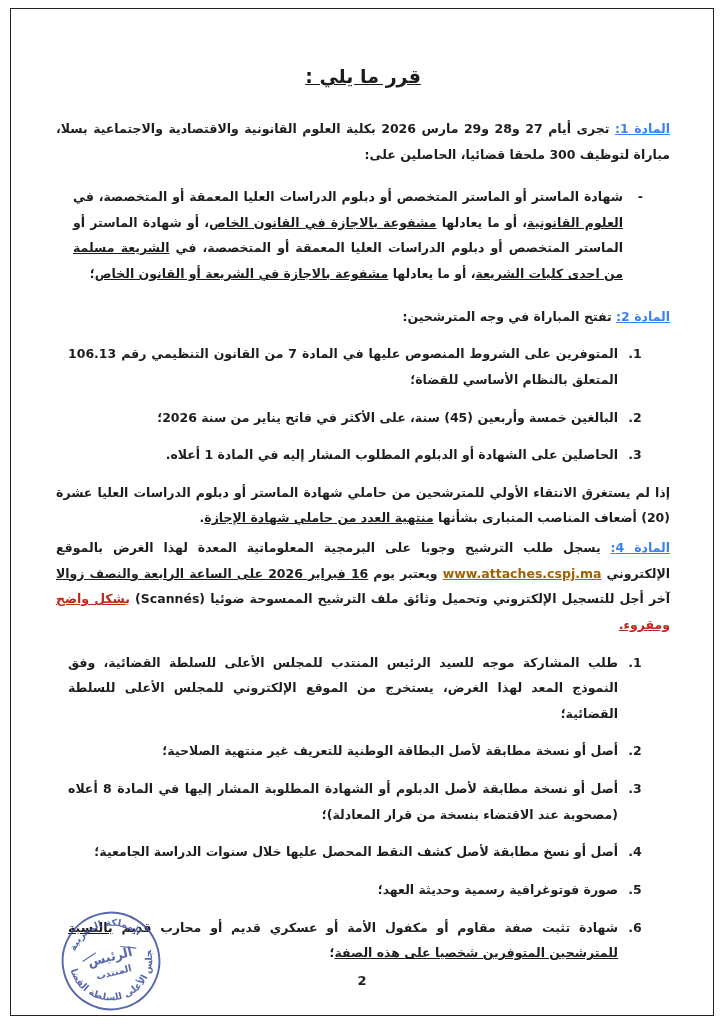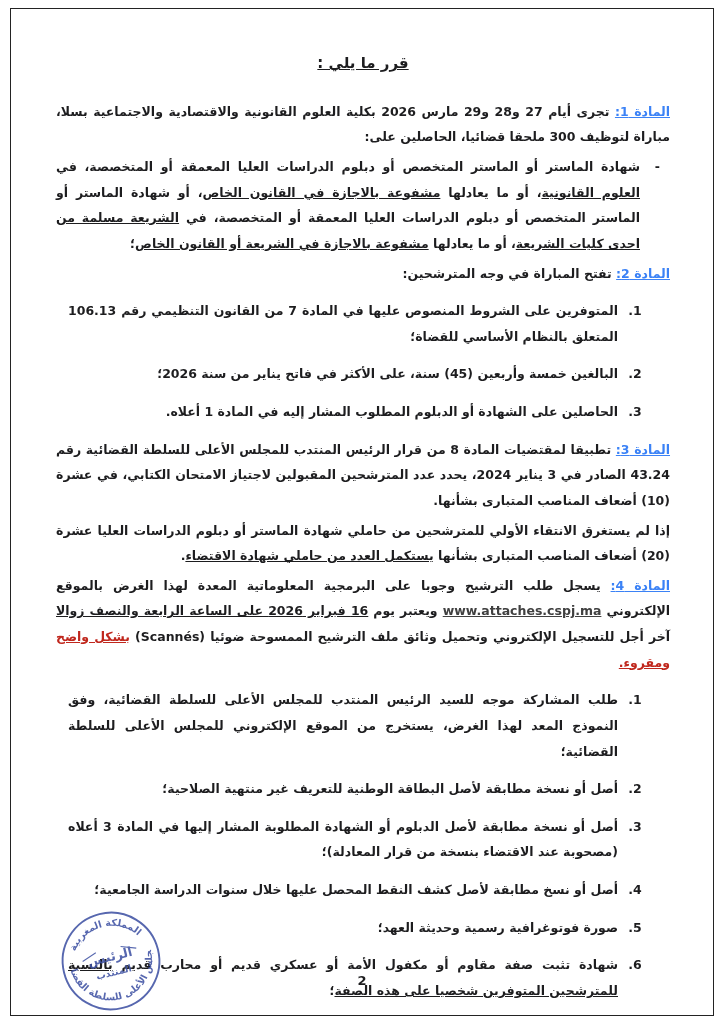--- a/index.html
+++ b/index.html
@@ -22,38 +22,38 @@
   }
   .content {
     position: relative;
     padding: 48px 54px 0 56px;
     font-size: 12.5px;
     font-weight: 700;
     line-height: 2.05;
     text-align: justify;
   }
   .title {
-    font-size: 15px;
+    font-size: 19px;
     font-weight: 700;
     text-align: center;
-    margin: 0 0 20px 0;
+    margin: 9px 0 20px 0;
   }
   .title span { text-decoration: underline; }
   .para { margin: 0 0 4px 0; }
   .mt { margin-top: 0; }
   .label {
     color: #3b82f6;
     font-weight: 700;
     text-decoration: underline;
   }
   .u { text-decoration: underline; }
   .red { color: #c0271d; text-decoration: underline; }
-  .link { color: #404040; text-decoration: underline; cursor: pointer; }
+  .link { color: #a16207; text-decoration: underline; cursor: pointer; }
   .dash-list { list-style: none; margin: 0 0 4px 0; padding: 0 30px 0 0; }
-  .dash-list li { position: relative; margin: 0; }
+  .dash-list li { position: relative; margin: 17px; }
   .dash-list li::before { content: "-"; position: absolute; right: -20px; top: 0; }
   .num-list { margin: 0 0 4px 0; padding: 0 34px 0 0; }
   .num-list li { padding-right: 6px; margin: 12px; }
   .docs-heading { margin: 8px 0 4px 0; }
   .docs-heading span { text-decoration: underline; }
   .stamp {
     position: absolute;
     left: 60px;
     bottom: 12px;
     width: 102px;
@@ -105,43 +105,39 @@
       <span class="label">المادة 2:</span>
       <span>تفتح المباراة في وجه المترشحين:</span>
     </p>
 
     <ol class="num-list">
       <li><span>المتوفرين على الشروط المنصوص عليها في المادة 7 من القانون التنظيمي رقم 106.13 المتعلق بالنظام الأساسي للقضاة؛</span></li>
       <li><span>البالغين خمسة وأربعين (45) سنة، على الأكثر في فاتح يناير من سنة 2026؛</span></li>
       <li><span>الحاصلين على الشهادة أو الدبلوم المطلوب المشار إليه في المادة 1 أعلاه.</span></li>
     </ol>
 
-    <p class="para mt">
-      <span class="label">المادة 3:</span>
-      <span>تطبيقا لمقتضيات المادة 8 من قرار الرئيس المنتدب للمجلس الأعلى للسلطة القضائية رقم 43.24 الصادر في 3 يناير 2024، يحدد عدد المترشحين المقبولين لاجتياز الامتحان الكتابي، في عشرة (10) أضعاف المناصب المتبارى بشأنها.</span>
-    </p>
 
-    <p class="para"><span>إذا لم يستغرق الانتقاء الأولي للمترشحين من حاملي شهادة الماستر أو دبلوم الدراسات العليا عشرة (20)  أضعاف المناصب المتبارى بشأنها </span><span class="u">يستكمل العدد من حاملي شهادة الاقتضاء</span><span>.</span></p>
+    <p class="para"><span>إذا لم يستغرق الانتقاء الأولي للمترشحين من حاملي شهادة الماستر أو دبلوم الدراسات العليا عشرة (20)  أضعاف المناصب المتبارى بشأنها </span><span class="u">منتهية العدد من حاملي شهادة الإجازة</span><span>.</span></p>
 
     <p class="para mt">
       <span class="label">المادة 4:</span>
       <span>يسجل طلب الترشيح وجوبا على البرمجية المعلوماتية المعدة لهذا الغرض بالموقع الإلكتروني</span>
       <a class="link" dir="ltr" href="#">www.attaches.cspj.ma</a>
       <span>ويعتبر يوم</span>
       <span class="u">16 فبراير 2026 على الساعة الرابعة والنصف زوالا</span>
       <span>آخر أجل للتسجيل الإلكتروني وتحميل وثائق ملف الترشيح الممسوحة ضوئيا</span>
       <span dir="ltr">(Scannés)</span>
       <span class="red">بشكل واضح ومقروء.</span>
     </p>
 
 
     <ol class="num-list">
       <li><span>طلب المشاركة موجه للسيد الرئيس المنتدب للمجلس الأعلى للسلطة القضائية، وفق النموذج المعد لهذا الغرض، يستخرج من الموقع الإلكتروني للمجلس الأعلى للسلطة القضائية؛</span></li>
       <li><span>أصل أو نسخة مطابقة لأصل البطاقة الوطنية للتعريف غير منتهية الصلاحية؛</span></li>
-      <li><span>أصل أو نسخة مطابقة لأصل الدبلوم أو الشهادة المطلوبة المشار إليها في المادة 3 أعلاه (مصحوبة عند الاقتضاء بنسخة من قرار المعادلة)؛</span></li>
+      <li><span>أصل أو نسخة مطابقة لأصل الدبلوم أو الشهادة المطلوبة المشار إليها في المادة 8 أعلاه (مصحوبة عند الاقتضاء بنسخة من قرار المعادلة)؛</span></li>
       <li><span>أصل أو نسخ مطابقة لأصل كشف النقط المحصل عليها خلال سنوات الدراسة الجامعية؛</span></li>
       <li><span>صورة فوتوغرافية رسمية وحديثة العهد؛</span></li>
       <li><span>شهادة تثبت صفة مقاوم أو مكفول الأمة أو عسكري قديم أو محارب قديم </span><span class="u">بالنسبة للمترشحين المتوفرين شخصيا على هذه الصفة</span><span>؛</span></li>
 
     </ol>
 
   </div>
 
   <div class="stamp">
     <svg viewBox="0 0 96 96" xmlns="http://www.w3.org/2000/svg">

